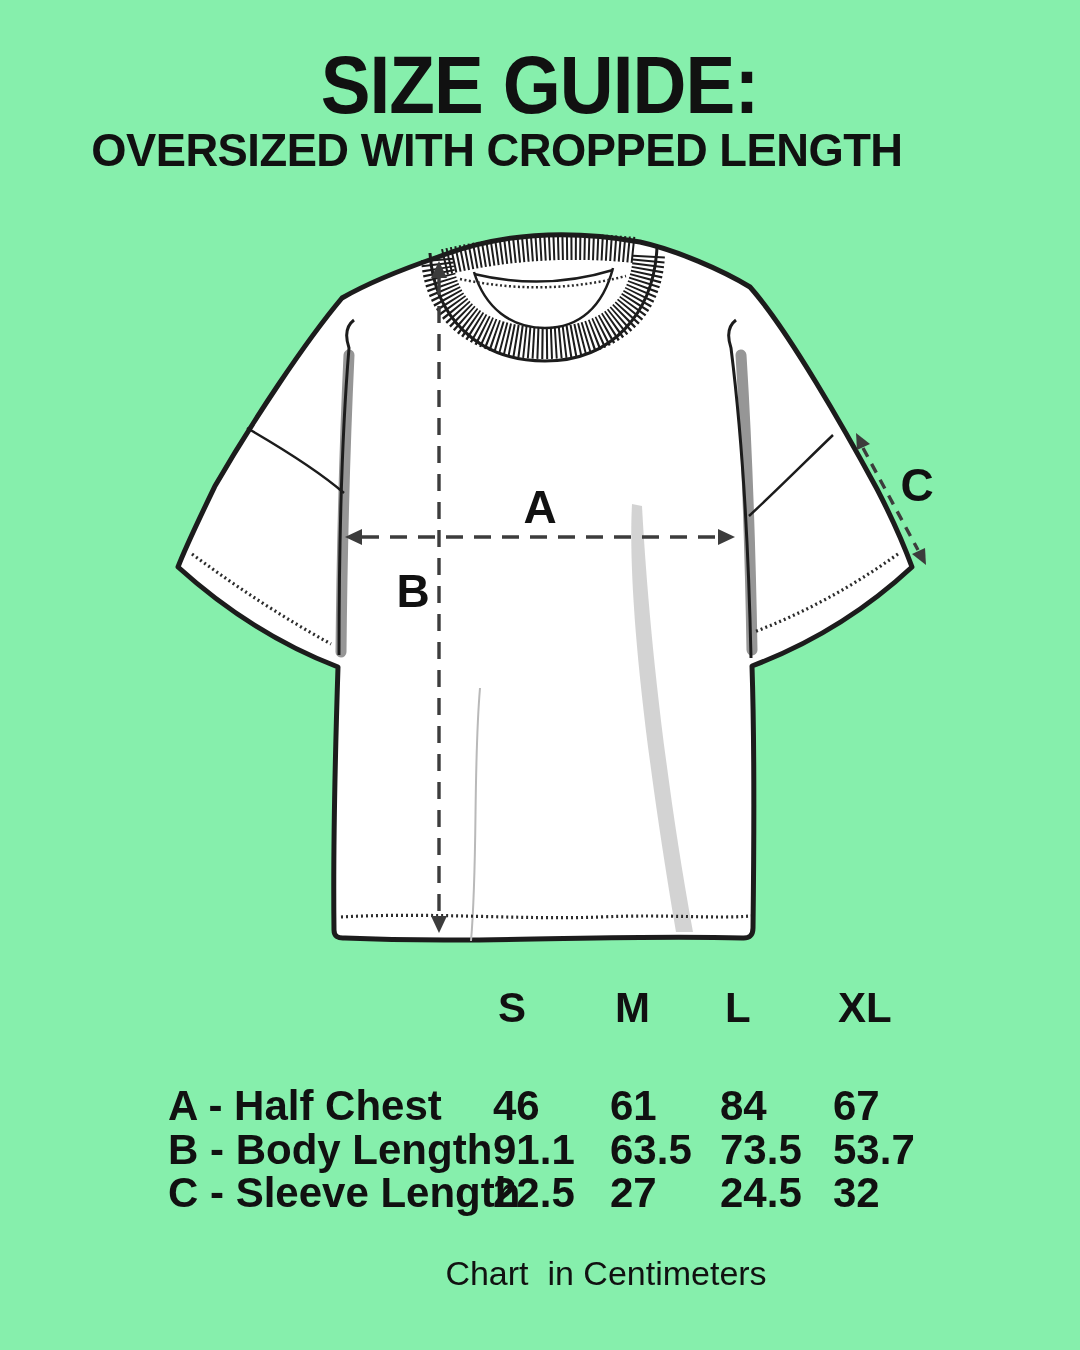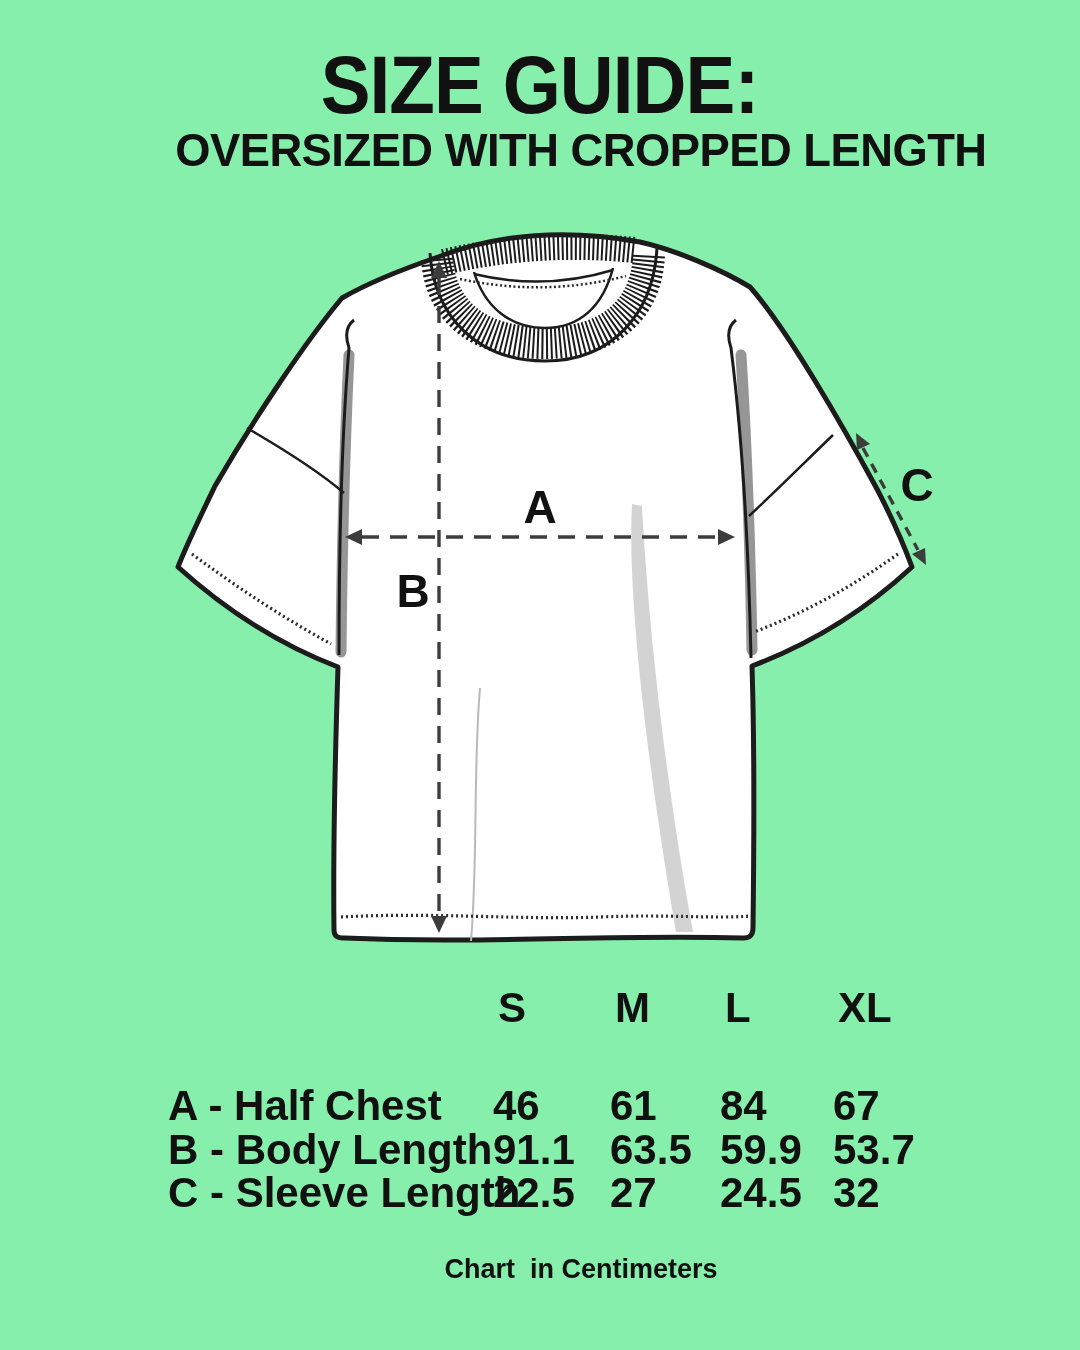--- a/index.html
+++ b/index.html
@@ -2,21 +2,21 @@
 <html style="--ink: #111111; --line: #1c1c1c; --dash: #3c3c3c; --shade: #969696; --streak: #cbcbcb;"><head>
 <meta charset="utf-8">
 <style>
   html,body{margin:0;padding:0;background:#fff;}
   .page{position:relative;width:1080px;height:1350px;background:#86efac;overflow:hidden;
         font-family:"Liberation Sans",sans-serif;color:var(--ink,#111);}
   
   .title-wrap{position:absolute;top:38px;left:0;width:1080px;text-align:center;}
   .title{display:inline-block;font-size:82px;font-weight:700;letter-spacing:-1px;
          transform:scaleX(.91);transform-origin:center;white-space:nowrap;}
-  .subtitle-wrap{position:absolute;top:123px;left:0;width:993px;text-align:right;}
+  .subtitle-wrap{position:absolute;top:123px;left:0;width:993px;text-align:center;}
   .subtitle{display:inline-block;font-size:46px;font-weight:700;letter-spacing:-.5px;
             transform:scaleX(.985);transform-origin:center;white-space:nowrap;}
   
   .diagram{position:absolute;left:120px;top:200px;width:860px;height:790px;}
   .outline{fill:#fff;stroke:var(--line,#1c1c1c);stroke-width:5;stroke-linejoin:round;}
   .ln{fill:none;stroke:var(--line,#1c1c1c);}
   .w3{stroke-width:3;} .w25{stroke-width:2.5;}
   .rib-back{fill:none;stroke:var(--line,#1c1c1c);stroke-width:26;stroke-dasharray:2 2.4;}
   .rib-front{fill:none;stroke:var(--line,#1c1c1c);stroke-width:32;stroke-dasharray:2 2.4;}
   .stitch{fill:none;stroke:#2c2c2c;stroke-width:3.2;stroke-dasharray:2 3;}
@@ -30,22 +30,22 @@
   .mlabel{font-family:"Liberation Sans",sans-serif;font-size:46px;font-weight:700;
           fill:var(--ink,#111);text-anchor:middle;}
   
   .size-table{position:absolute;left:165px;top:987px;width:760px;}
   .thead,.trow{display:grid;grid-template-columns:325px 117px 110px 113px 1fr;align-items:baseline;}
   .thead{font-size:42px;font-weight:700;line-height:1;}
   .thead .hcell{padding-left:8px;}
   .tbody{position:absolute;left:3px;top:97px;width:760px;}
   .trow{font-size:42px;font-weight:700;line-height:43.5px;white-space:nowrap;}
   
-  .units-note{position:absolute;top:1254px;left:581px;transform:translateX(-50%);
-              font-size:27px;font-weight:700;white-space:pre;}
+  .units-note{position:absolute;top:1254px;left:606px;transform:translateX(-50%);
+              font-size:34px;font-weight:400;white-space:pre;}
 </style>
 </head>
 <body>
 
 <div class="page">
 
   <div class="title-wrap">
     <span class="title">SIZE GUIDE:</span>
   </div>
   <div class="subtitle-wrap">
@@ -128,21 +128,21 @@
         <span>A - Half Chest</span>
         <span>46</span>
         <span>61</span>
         <span>84</span>
         <span>67</span>
       </div>
       <div class="trow">
         <span>B - Body Length</span>
         <span>91.1</span>
         <span>63.5</span>
-        <span>59.9</span>
+        <span>73.5</span>
         <span>53.7</span>
       </div>
       <div class="trow">
         <span>C - Sleeve Length</span>
         <span>22.5</span>
         <span>27</span>
         <span>24.5</span>
         <span>32</span>
       </div>
     </div>

